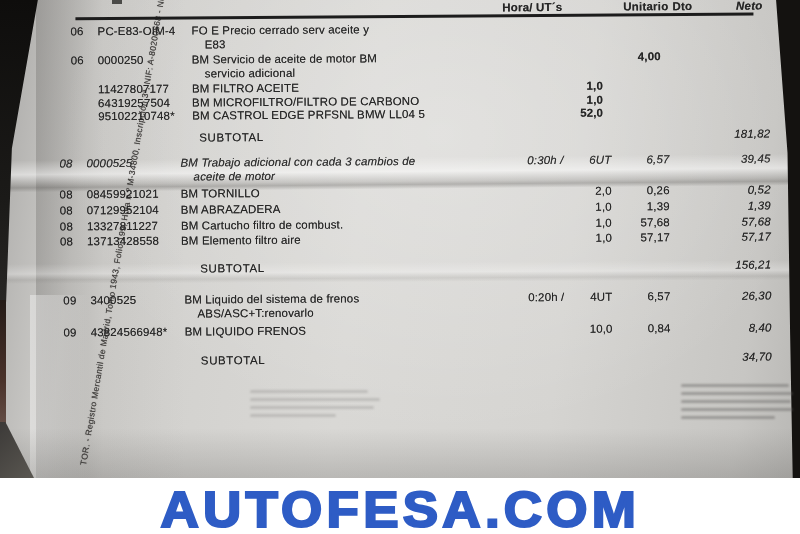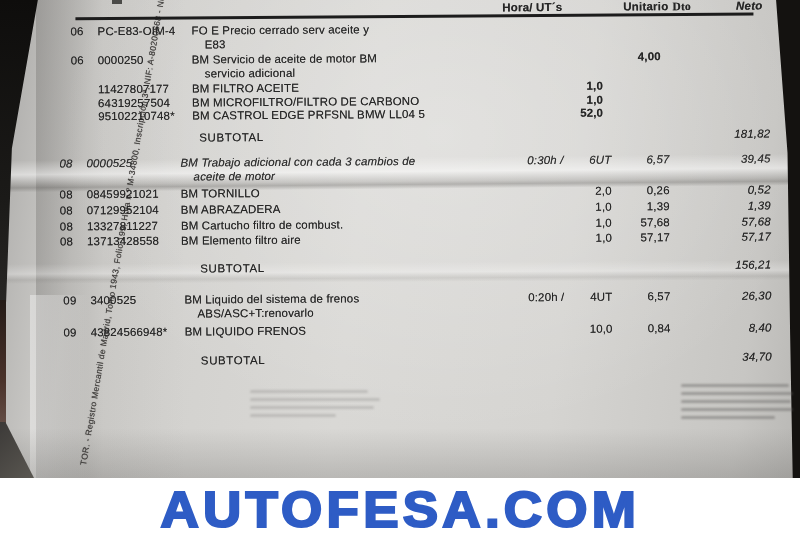--- a/index.html
+++ b/index.html
@@ -57,21 +57,21 @@
   .rule{position:absolute;top:15px;left:22px;width:678px;height:2.6px;background:#1c1c1c;}
 
   .row{position:absolute;left:0;width:718px;display:grid;
     grid-template-columns:26px 100px 288px 95px 48px 58px 30px 73px;}
   .c-sect{text-align:right;padding-right:8px;}
   .c-part{padding-left:6px;}
   .c-desc .l1,.c-desc .l2{display:block;}
   .c-desc .l2{padding-left:13px;}
   .c-hora,.c-qty,.c-unit,.c-neto{text-align:right;}
   .c-neto{padding-right:2px;font-style:italic;}
-  .c-dto{padding-left:4px;font-family:Liberation Serif, serif;}
+  .c-dto{padding-left:4px;}
   .row.hdr{font-weight:bold;letter-spacing:.2px;}
   .row.hdr .c-neto{padding-right:9px;}
   .row.it{font-style:italic;color:#303030;}
   .row.sub .c-desc{padding-left:19px;letter-spacing:.6px;}
   
   .shift06 .c-sect,.shift06 .c-part,.shift06 .c-desc{transform:translateX(12px);}
   .shift06 .c-qty,.shift06 .c-unit{transform:translateX(-8px);font-weight:bold;}
   .shift09 .c-sect,.shift09 .c-part,.shift09 .c-desc{transform:translateX(3px);}
 
   

